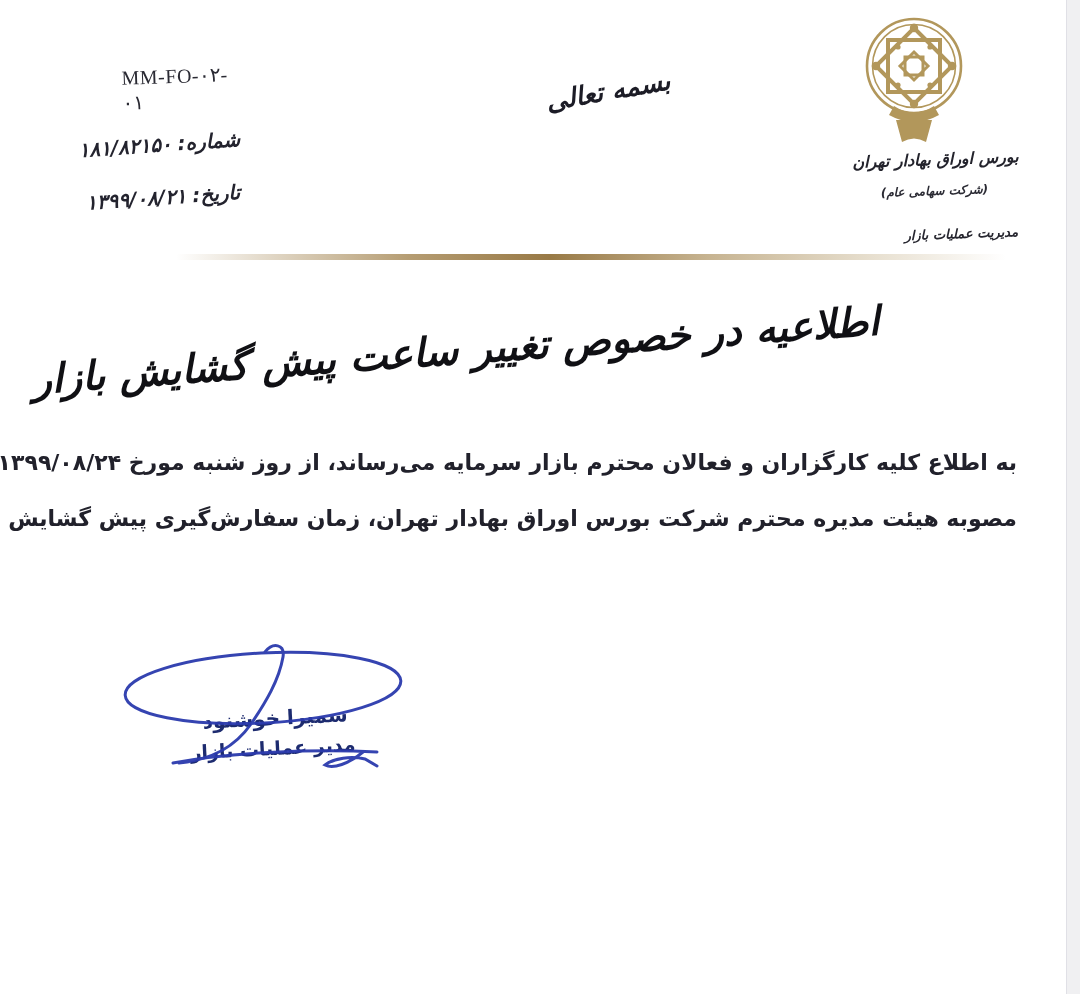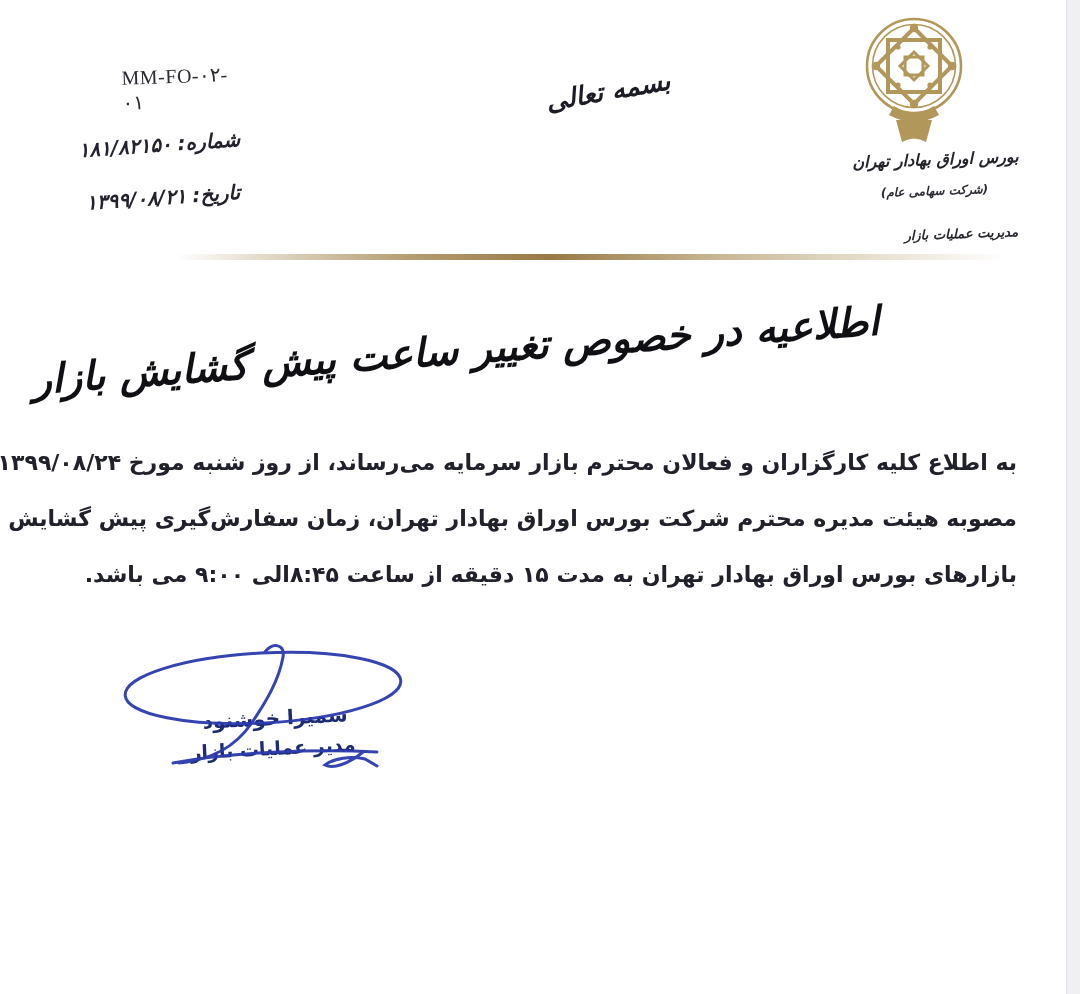--- a/index.html
+++ b/index.html
@@ -107,21 +107,20 @@
   <div class="org-type">(شرکت سهامی عام)</div>
   <div class="org-dept">مدیریت عملیات بازار</div>
 
   <div class="divider"></div>
 
   <h1 class="doc-title">اطلاعیه در خصوص تغییر ساعت پیش گشایش بازار</h1>
 
   <div class="body-block">
     <div class="body-line">به اطلاع کلیه کارگزاران و فعالان محترم بازار سرمایه می‌رساند، از روز شنبه مورخ ۱۳۹۹/۰۸/۲۴، مطابق</div>
     <div class="body-line">مصوبه هیئت مدیره محترم شرکت بورس اوراق بهادار تهران، زمان سفارش‌گیری پیش گشایش در تمامی</div>
-    <div class="body-line">بازارهای بورس اوراق بهادار تهران به مدت ۱۵ دقیقه از ساعت ۸:۴۵الی ۹:۰۰ می باشد.</div>
   </div>
 
   <div class="sig-name">سمیرا خوشنود</div>
   <div class="sig-role">مدیر عملیات بازار</div>
   <svg class="sig-ink" viewBox="0 0 300 150" xmlns="http://www.w3.org/2000/svg">
     <g stroke="#2b3aad" stroke-width="3" fill="none" stroke-linecap="round" opacity="0.95">
       <ellipse cx="148" cy="48" rx="138" ry="35" transform="rotate(-3 148 48)"></ellipse>
       <path d="M150,12 C158,2 170,4 168,17 C164,40 151,62 136,84 C120,107 96,120 64,123"></path>
       <path d="M58,123 C115,112 200,109 262,112"></path>
       <path d="M248,112 C234,124 218,129 210,125 C219,118 236,116 250,119 L262,126"></path>

